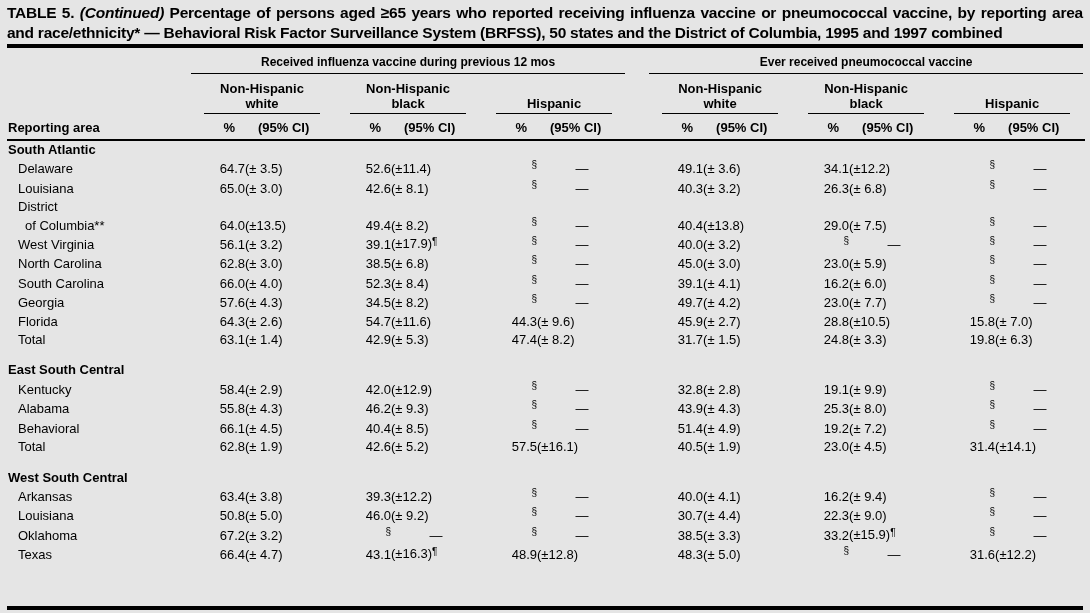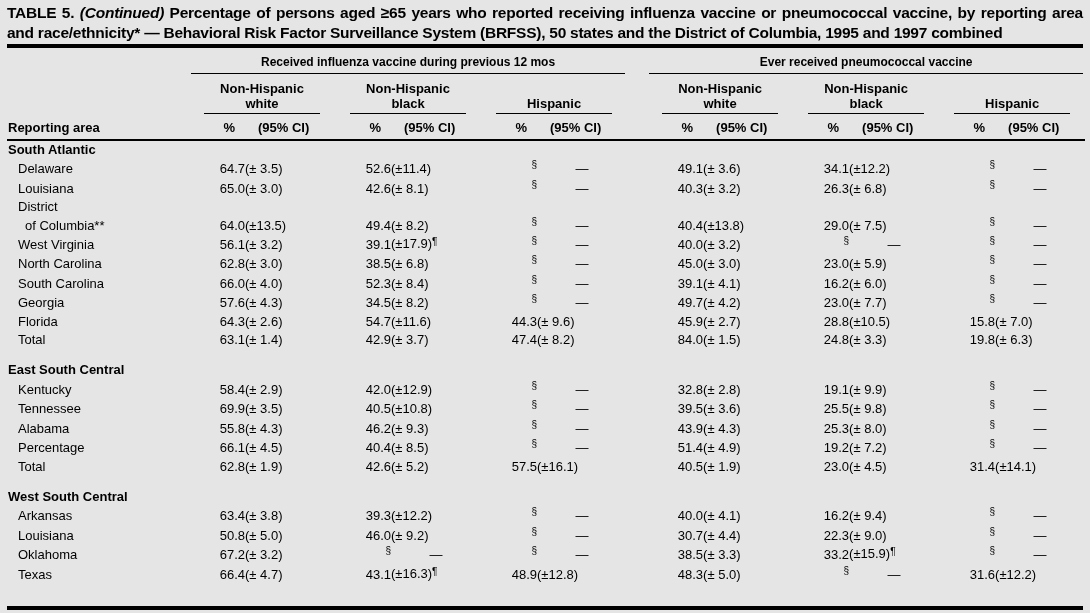--- a/index.html
+++ b/index.html
@@ -303,25 +303,25 @@
           <td class="pct-cell">15.8</td>
           <td class="ci-cell">(± 7.0)</td>
         </tr>
         <tr class="data-row total-row">
           <td class="area-cell">
             <div class="area-line1">Total</div>
           </td>
           <td class="pct-cell">63.1</td>
           <td class="ci-cell">(± 1.4)</td>
           <td class="pct-cell">42.9</td>
-          <td class="ci-cell">(± 3.7)</td>
+          <td class="ci-cell">(± 5.3)</td>
           <td class="pct-cell">47.4</td>
           <td class="ci-cell">(± 8.2)</td>
           <td class="gap-cell"></td>
-          <td class="pct-cell">84.0</td>
+          <td class="pct-cell">31.7</td>
           <td class="ci-cell">(± 1.5)</td>
           <td class="pct-cell">24.8</td>
           <td class="ci-cell">(± 3.3)</td>
           <td class="pct-cell">19.8</td>
           <td class="ci-cell">(± 6.3)</td>
         </tr>
         <tr class="gap-row">
           <td colspan="14"></td>
         </tr>
         <tr class="section-row">
@@ -340,57 +340,39 @@
           <td class="gap-cell"></td>
           <td class="pct-cell">32.8</td>
           <td class="ci-cell">(± 2.8)</td>
           <td class="pct-cell">19.1</td>
           <td class="ci-cell">(± 9.9)</td>
           <td class="pct-cell sig-cell"><span class="sig-mark">§</span></td>
           <td class="ci-cell dash-cell">—</td>
         </tr>
         <tr class="data-row">
           <td class="area-cell">
-            <div class="area-line1">Tennessee</div>
-          </td>
-          <td class="pct-cell">69.9</td>
-          <td class="ci-cell">(± 3.5)</td>
-          <td class="pct-cell">40.5</td>
-          <td class="ci-cell">(±10.8)</td>
-          <td class="pct-cell sig-cell"><span class="sig-mark">§</span></td>
-          <td class="ci-cell dash-cell">—</td>
-          <td class="gap-cell"></td>
-          <td class="pct-cell">39.5</td>
-          <td class="ci-cell">(± 3.6)</td>
-          <td class="pct-cell">25.5</td>
-          <td class="ci-cell">(± 9.8)</td>
-          <td class="pct-cell sig-cell"><span class="sig-mark">§</span></td>
-          <td class="ci-cell dash-cell">—</td>
-        </tr>
-        <tr class="data-row">
-          <td class="area-cell">
             <div class="area-line1">Alabama</div>
           </td>
           <td class="pct-cell">55.8</td>
           <td class="ci-cell">(± 4.3)</td>
           <td class="pct-cell">46.2</td>
           <td class="ci-cell">(± 9.3)</td>
           <td class="pct-cell sig-cell"><span class="sig-mark">§</span></td>
           <td class="ci-cell dash-cell">—</td>
           <td class="gap-cell"></td>
           <td class="pct-cell">43.9</td>
           <td class="ci-cell">(± 4.3)</td>
           <td class="pct-cell">25.3</td>
           <td class="ci-cell">(± 8.0)</td>
           <td class="pct-cell sig-cell"><span class="sig-mark">§</span></td>
           <td class="ci-cell dash-cell">—</td>
         </tr>
         <tr class="data-row">
           <td class="area-cell">
-            <div class="area-line1">Percentage</div>
+            <div class="area-line1">Behavioral</div>
           </td>
           <td class="pct-cell">66.1</td>
           <td class="ci-cell">(± 4.5)</td>
           <td class="pct-cell">40.4</td>
           <td class="ci-cell">(± 8.5)</td>
           <td class="pct-cell sig-cell"><span class="sig-mark">§</span></td>
           <td class="ci-cell dash-cell">—</td>
           <td class="gap-cell"></td>
           <td class="pct-cell">51.4</td>
           <td class="ci-cell">(± 4.9)</td>

